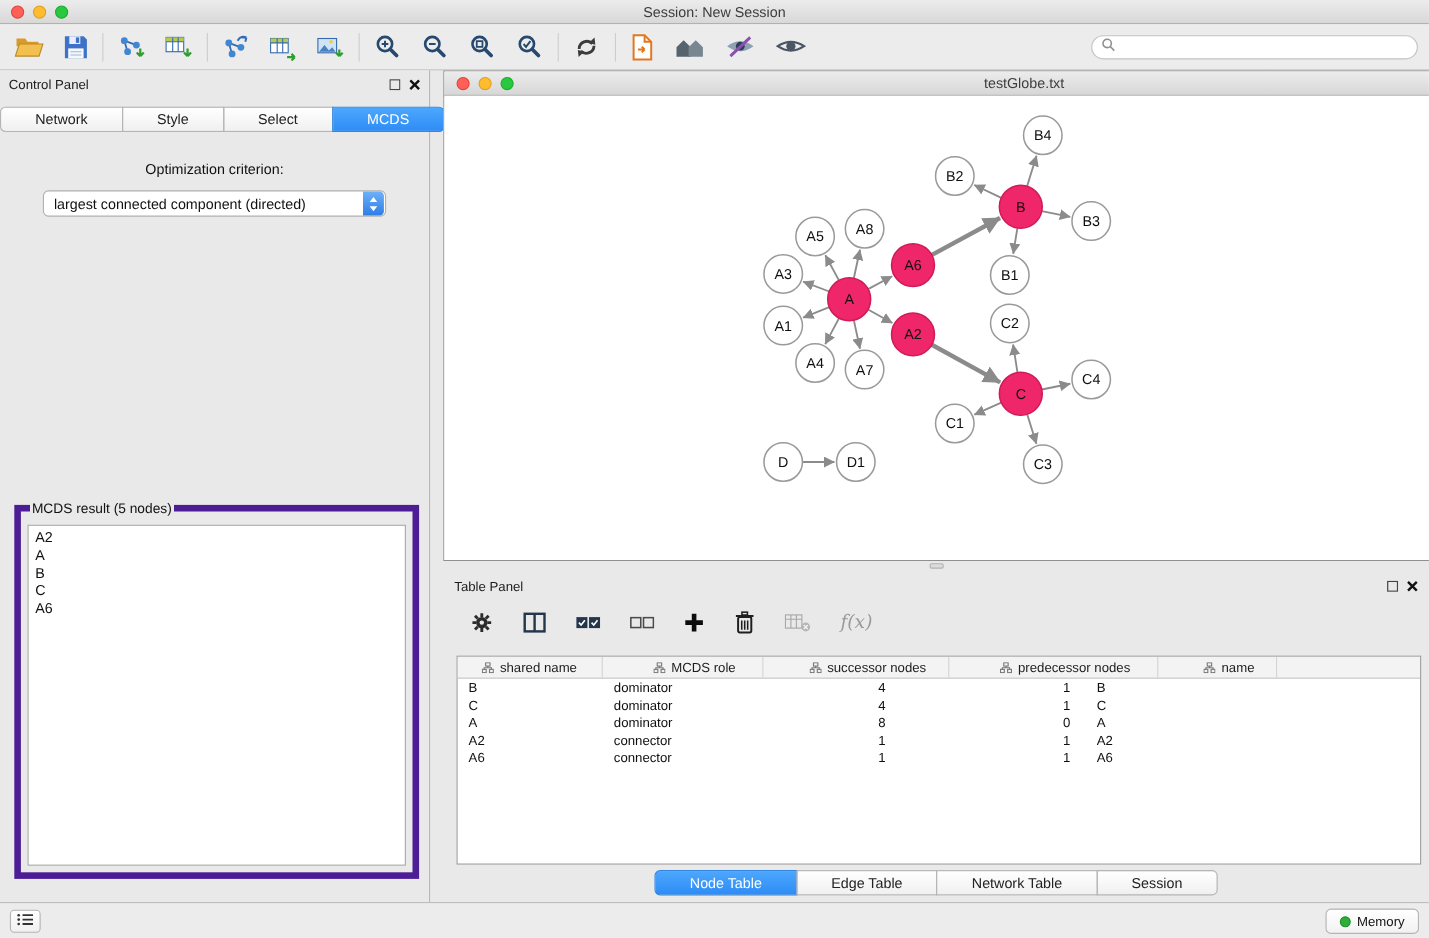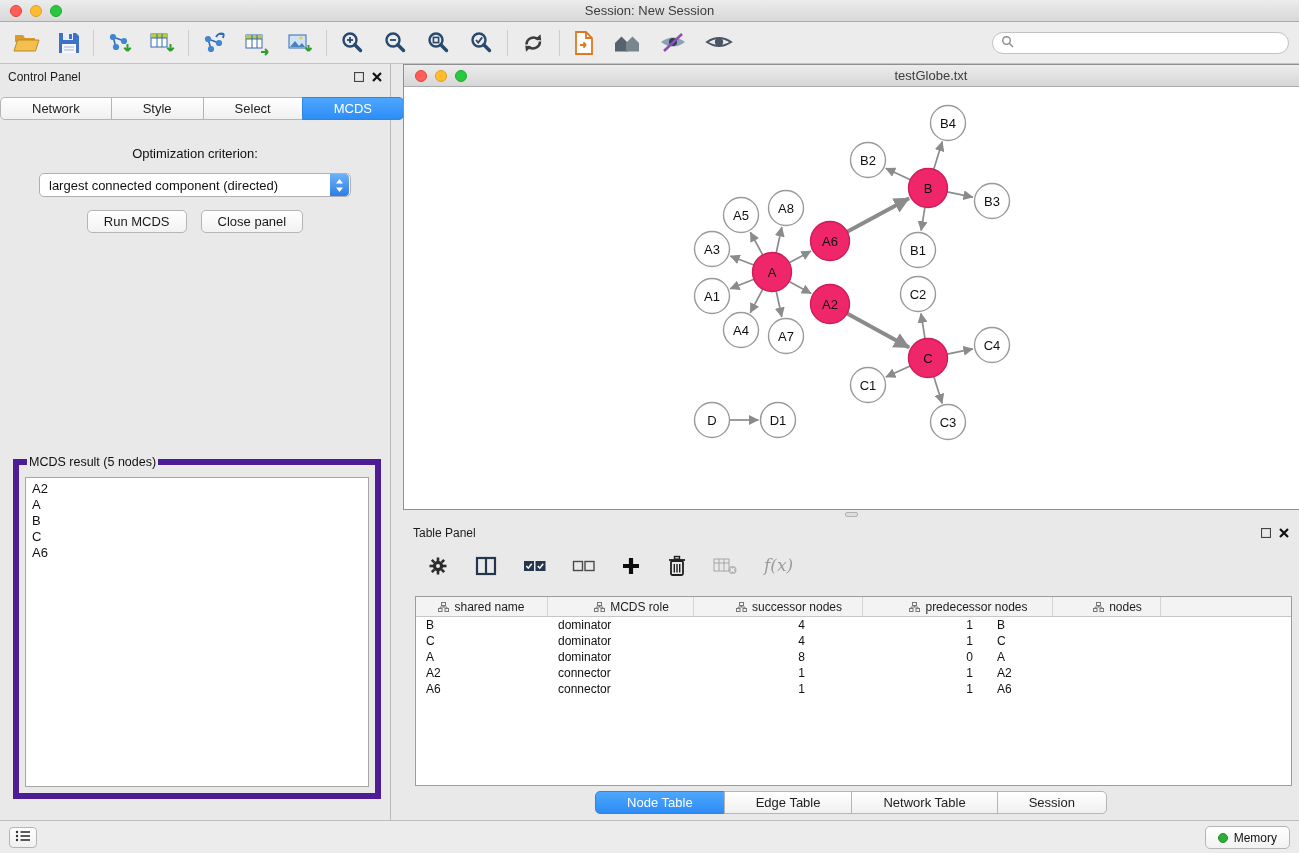--- a/index.html
+++ b/index.html
@@ -265,24 +265,20 @@
         </div>
       <div class="opt-label">Optimization criterion:</div>
       <div class="combo">
         <span class="combo-text">largest connected component (directed)</span>
         <span class="combo-stepper">
             <svg width="9" height="15" viewBox="0 0 9 15">
               <path d="M4.5 1 L8 5.6 H1 Z" fill="#fff"></path>
               <path d="M4.5 14 L1 9.4 H8 Z" fill="#fff"></path>
             </svg>
           </span>
-      </div>
-      <div class="cp-buttons">
-        <button class="mac-btn">Run MCDS</button>
-        <button class="mac-btn">Close panel</button>
       </div>
     </div>
 
     <fieldset class="result-fieldset">
       <legend>MCDS result (5 nodes)</legend>
       <div class="result-list" id="result-list">
           <div class="result-item">A2</div>
           <div class="result-item">A</div>
           <div class="result-item">B</div>
           <div class="result-item">C</div>
@@ -525,21 +521,21 @@
               </svg></span>
             <span>predecessor nodes</span>
           </div>
           <div class="th-cell">
             <span style="line-height: 0;"><svg width="11" height="10" viewBox="0 0 11 10">
                 <rect x="3.5" y="0.5" width="4" height="3" fill="none" stroke="#777"></rect>
                 <rect x="0.5" y="6.5" width="3.5" height="3" fill="none" stroke="#777"></rect>
                 <rect x="7" y="6.5" width="3.5" height="3" fill="none" stroke="#777"></rect>
                 <path d="M5.5 3.5 V5 M2.2 6.5 V5 H8.8 V6.5" stroke="#777" fill="none"></path>
               </svg></span>
-            <span>nodes</span>
+            <span>name</span>
           </div>
           <div class="th-cell"></div>
         </div>
       <div id="tbl-body">
           <div class="tbl-grid tbl-row">
             <div class="td-cell td-left">B</div>
             <div class="td-cell td-left">dominator</div>
             <div class="td-cell td-right">4</div>
             <div class="td-cell td-right">1</div>
             <div class="td-cell td-left">B</div>

